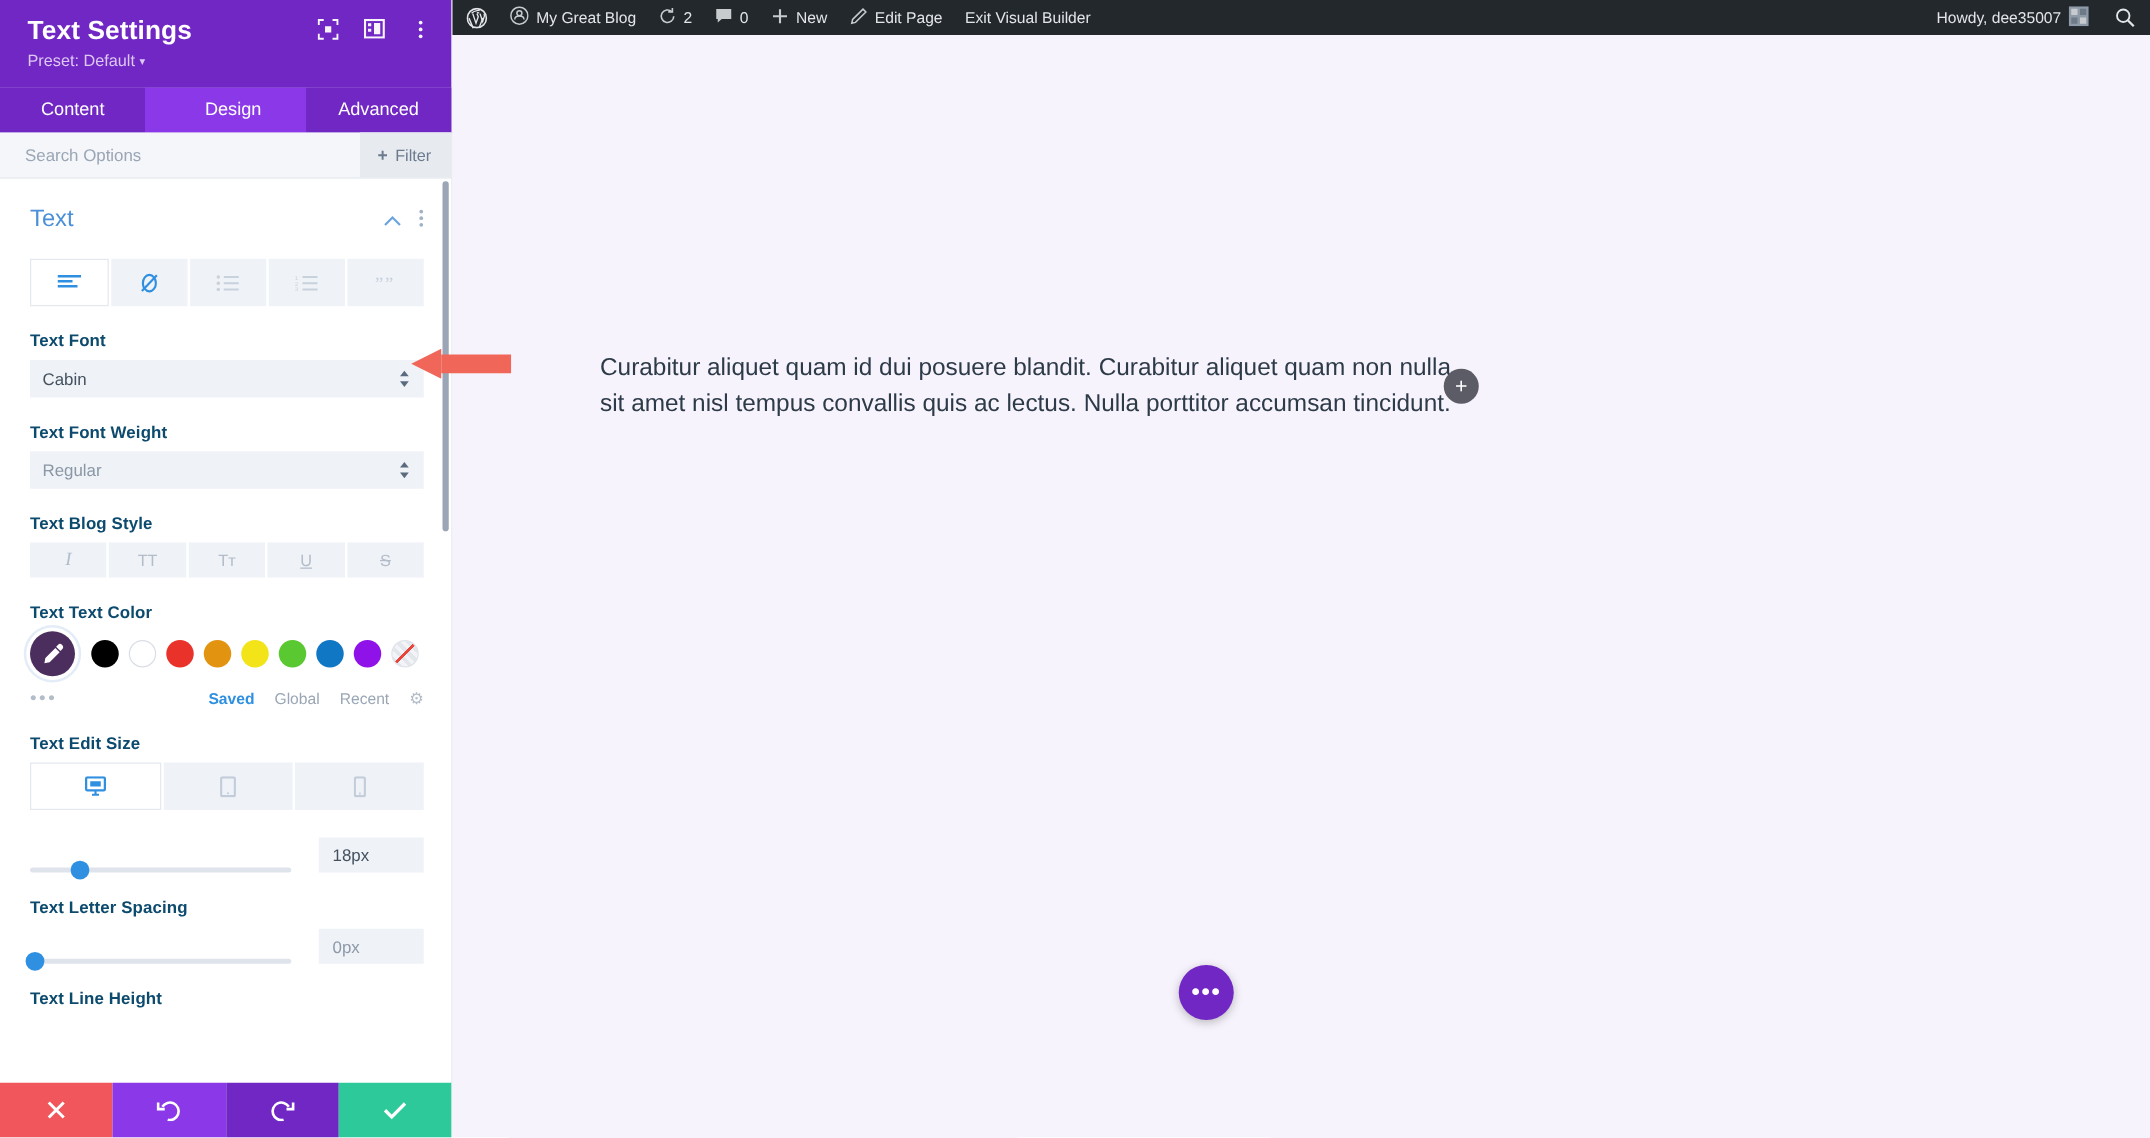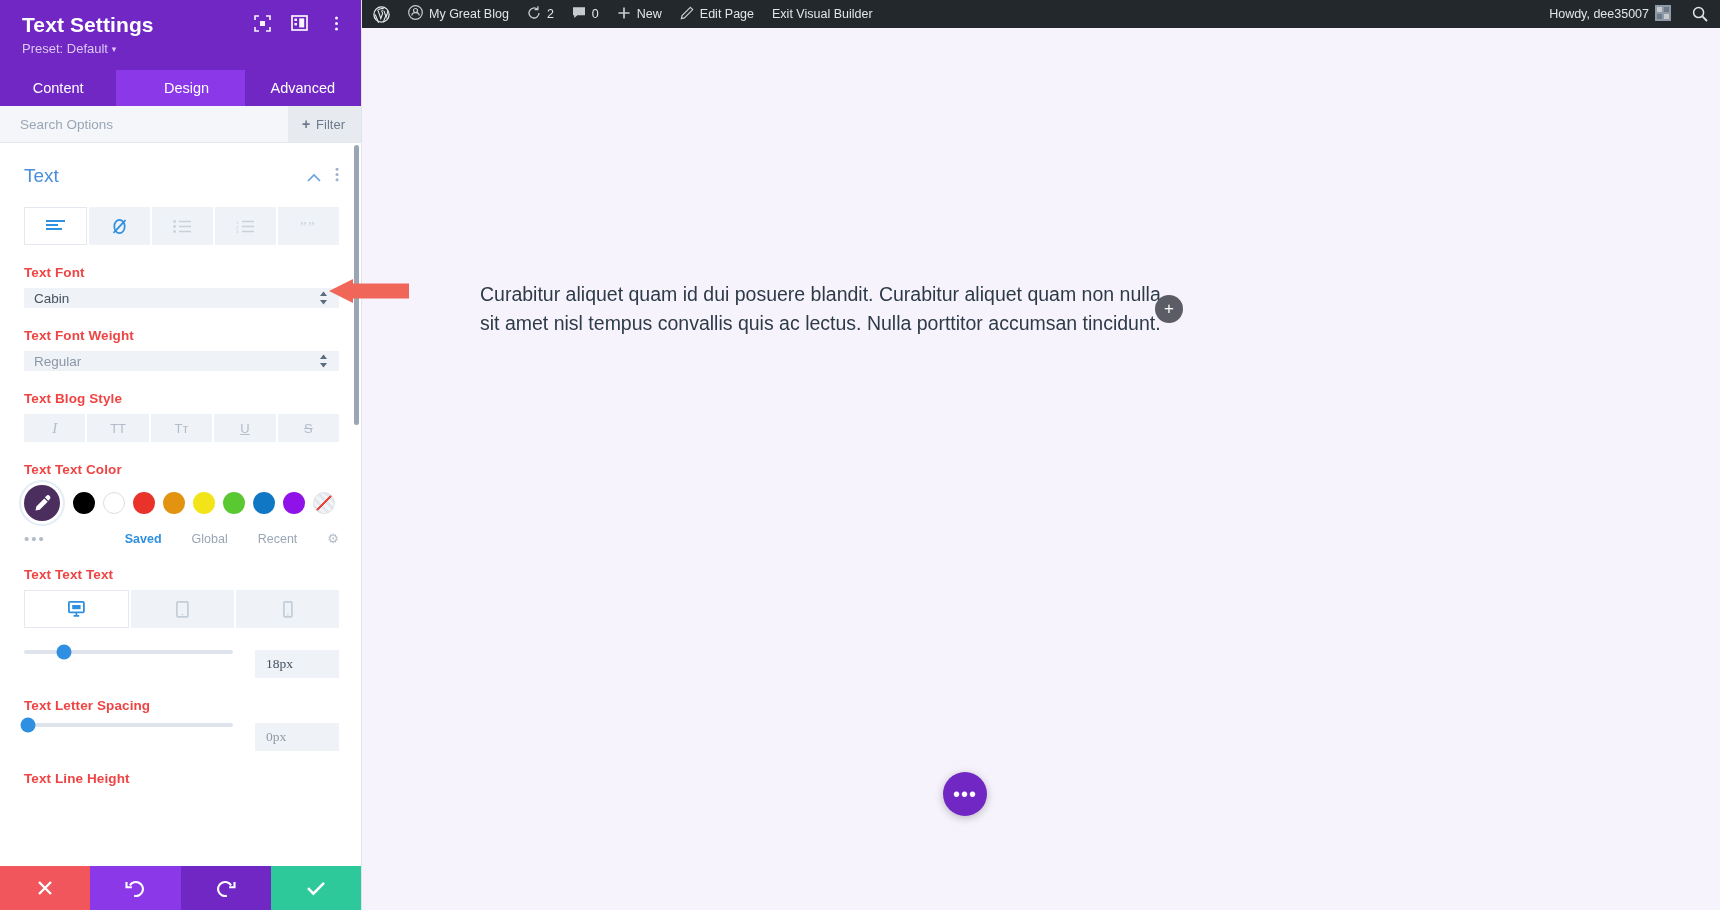--- a/index.html
+++ b/index.html
@@ -83,26 +83,26 @@
   .btn-group { display: flex; gap: 2px; margin: 8px 0 6px 0; }
   .bg-btn {
     flex: 1; height: 38px; background: #eff2f7;
     display: flex; align-items: center; justify-content: center;
     cursor: pointer;
   }
   .bg-btn.white { background: #fff; border: 1px solid #e4e9f0; }
   .bg-btn svg { display: block; }
 
   .field-label {
-    font-size: 13.5px; color: #ef4444; font-weight: bold;
+    font-size: 13.5px; color: #0c4a6e; font-weight: bold;
     margin: 20px 0 8px 0; letter-spacing: .1px;
   }
 
   .select-box {
-    position: relative; height: 20px; background: #eff2f7;
+    position: relative; height: 30px; background: #eff2f7;
     display: flex; align-items: center; padding: 0 10px;
     cursor: pointer;
   }
   .select-box .val { font-size: 13.5px; color: #44525f; }
   .select-box.muted .val { color: #8a97a5; }
   .select-arrows {
     position: absolute; right: 11px; top: 50%; transform: translateY(-50%);
     display: flex; flex-direction: column; gap: 2px; line-height: 0;
   }
 
@@ -134,33 +134,33 @@
     background:
       linear-gradient(to bottom right, transparent 46%, #e8453c 46%, #e8453c 54%, transparent 54%),
       repeating-linear-gradient(45deg, #f2f4f7 0 3px, #e3e7ec 3px 6px);
     border: 1px solid #dfe4ea;
   }
 
   .saved-row {
     display: flex; align-items: center; margin-top: 9px;
   }
   .saved-dots { color: #b3bdc9; font-size: 15px; letter-spacing: 2px; cursor: pointer;}
-  .saved-links { margin-left: auto; display: flex; align-items: center; gap: 30px;}
+  .saved-links { margin-left: auto; display: flex; align-items: center; gap: 16px;}
   .slink { font-size: 12.5px; color: #9aa6b5; cursor: pointer; }
   .slink.active { color: #2f8fe0; font-weight: bold; }
   .gear { color: #b3bdc9; font-size: 13px; cursor: pointer; }
 
   .device-row { display: flex; gap: 2px; margin-top: 6px; }
   .device-btn {
     flex: 1; height: 38px; background: #eff2f7;
     display: flex; align-items: center; justify-content: center; cursor: pointer;
   }
   .device-btn.active { background: #fff; border: 1px solid #e4e9f0; }
 
-  .slider-row { display: flex; align-items: flex-start; margin-top: 22px; gap: 22px; font-family: Liberation Serif, serif; }
+  .slider-row { display: flex; align-items: flex-end; margin-top: 22px; gap: 22px; }
   .slider-track {
     position: relative; flex: 1; height: 4px; background: #dfe4ec; border-radius: 2px;
     cursor: pointer;
   }
   .slider-knob {
     position: absolute; top: 50%; width: 15px; height: 15px; border-radius: 50%;
     background: #2f8fe0; transform: translate(-50%, -50%); cursor: pointer;
   }
   .slider-val {
     width: 84px; height: 28px; background: #eff2f7;
@@ -384,21 +384,21 @@
         <div class="saved-row">
           <span class="saved-dots">•••</span>
           <span class="saved-links">
             <span class="slink active">Saved</span>
             <span class="slink">Global</span>
             <span class="slink">Recent</span>
             <span class="gear">⚙</span>
           </span>
         </div>
 
-        <div class="field-label">Text Text Text</div>
+        <div class="field-label">Text Edit Size</div>
         <div class="device-row">
           <div class="device-btn active">
             <svg width="17" height="16" viewBox="0 0 17 16">
               <rect x="0.9" y="0.9" width="15" height="10.4" rx="1" fill="none" stroke="#2f8fe0" stroke-width="1.8"></rect>
               <rect x="4.2" y="4" width="8.4" height="4.2" fill="#2f8fe0"></rect>
               <path d="M8.4 11.3v3.2M5.6 14.8h5.6" stroke="#2f8fe0" stroke-width="1.7"></path>
             </svg>
           </div>
           <div class="device-btn">
             <svg width="13" height="17" viewBox="0 0 13 17">

